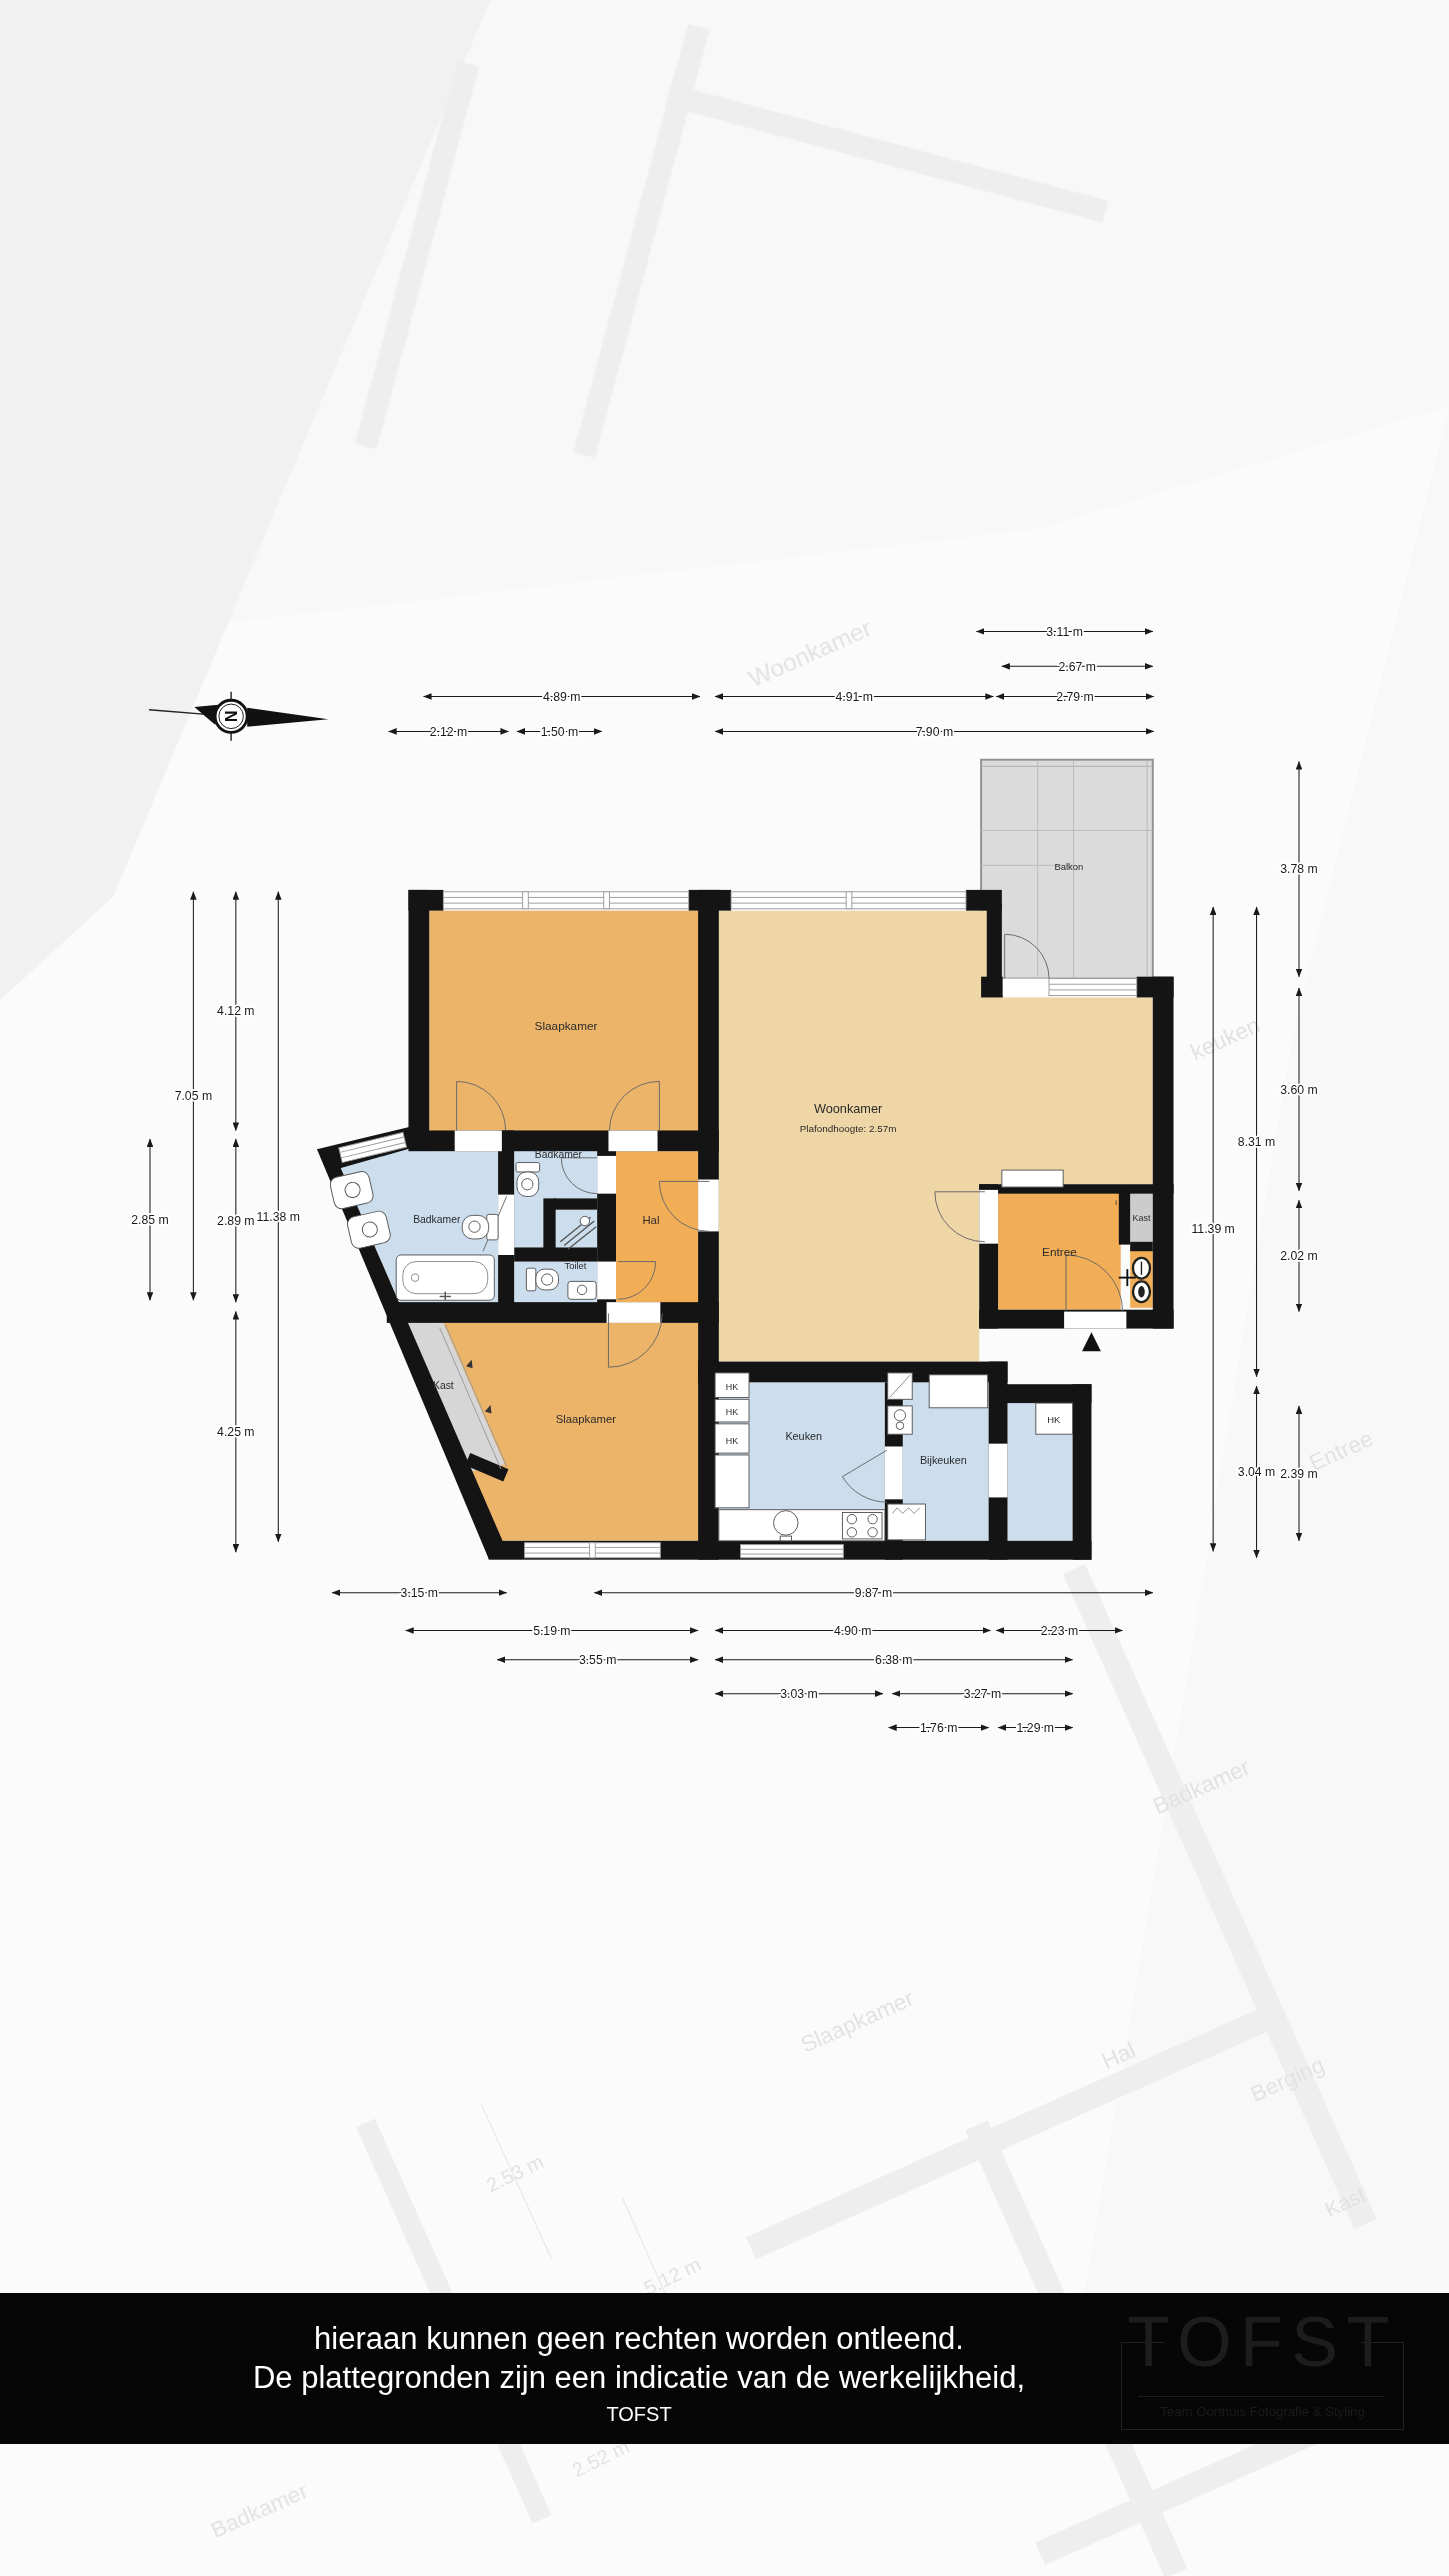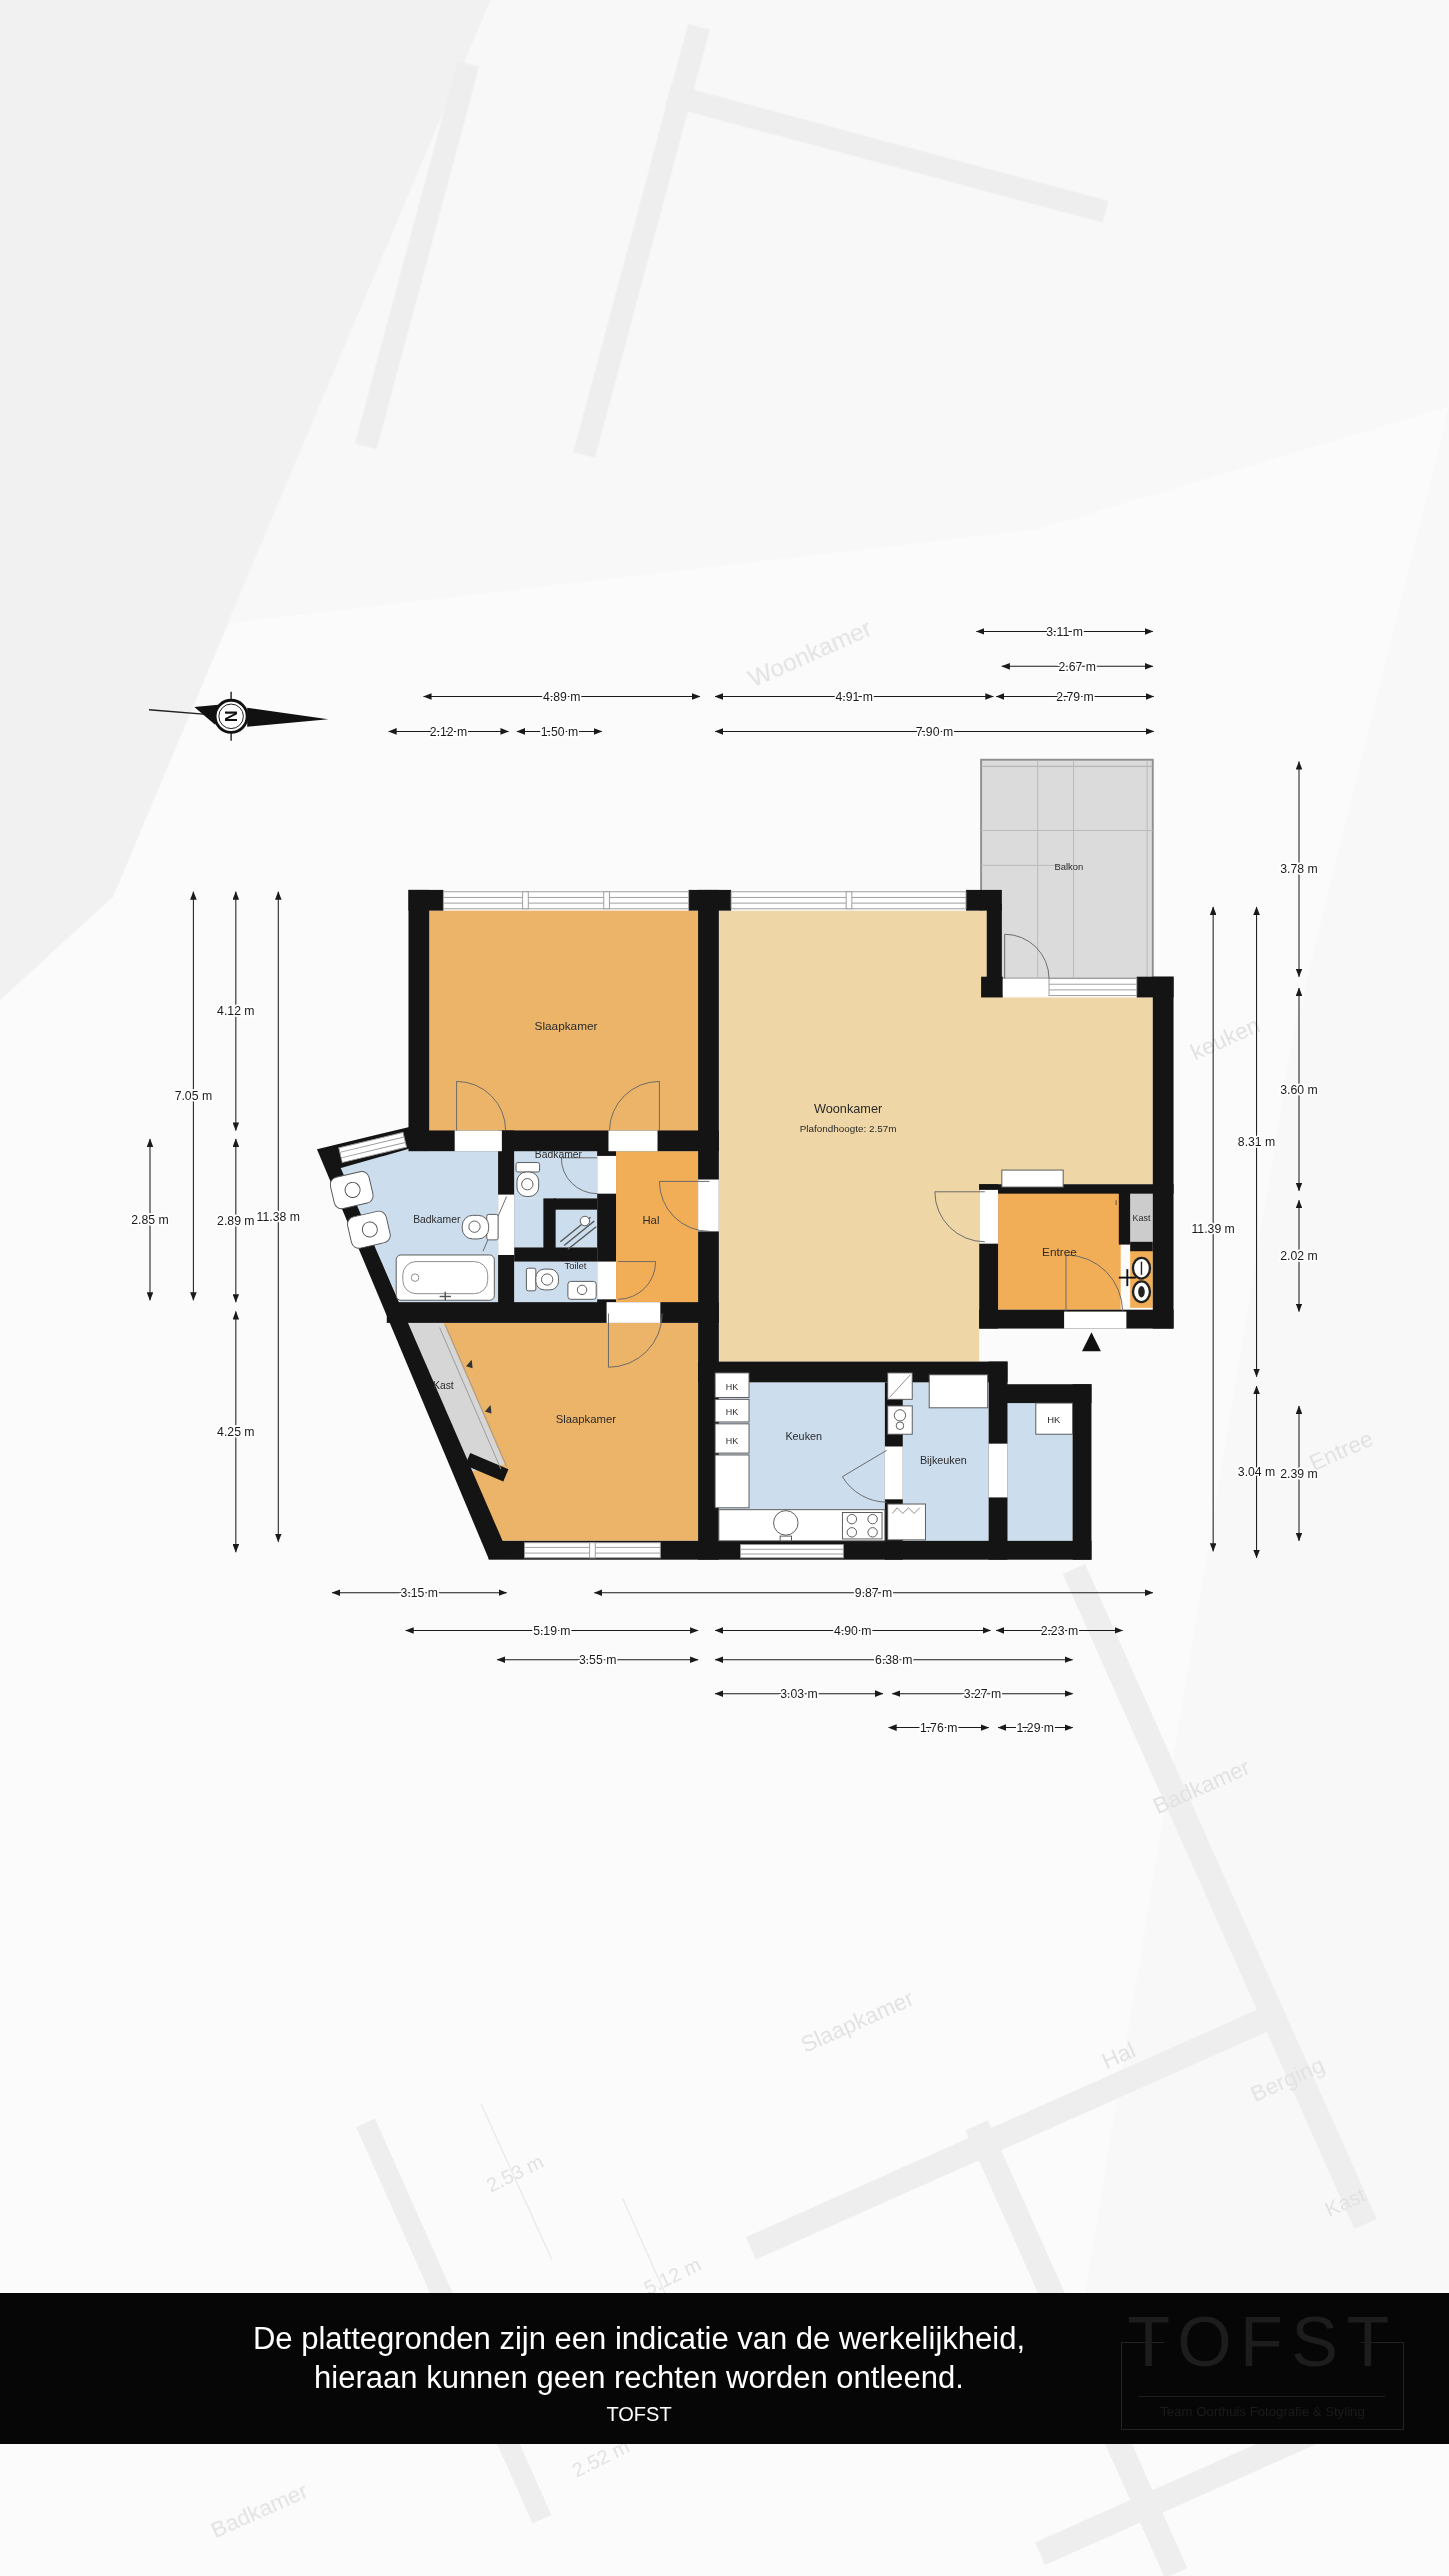--- a/index.html
+++ b/index.html
@@ -394,22 +394,22 @@
         <text x="1332" y="1214.5" class="dimtext">8.31 m</text>
         <line x1="1332" y1="1469" x2="1332" y2="1651" class="dimline" marker-start="url(#ah)" marker-end="url(#ah)"></line>
         <text x="1332" y="1564.5" class="dimtext">3.04 m</text>
         <line x1="1286" y1="961" x2="1286" y2="1644" class="dimline" marker-start="url(#ah)" marker-end="url(#ah)"></line>
         <text x="1286" y="1307" class="dimtext">11.39 m</text>
       </g>
 </svg>
 
 <div id="footer">
   <div id="footer-text">
+    <div class="l">hieraan kunnen geen rechten worden ontleend.</div>
     <div class="l">De plattegronden zijn een indicatie van de werkelijkheid,</div>
-    <div class="l">hieraan kunnen geen rechten worden ontleend.</div>
     <div class="b">TOFST</div>
   </div>
   <div id="logo">
     <div id="logo-frame"></div>
     <div id="logo-title">TOFST</div>
     <div id="logo-line"></div>
     <div id="logo-sub">Team Oorthuis Fotografie &amp; Styling</div>
   </div>
 </div>
 </div>

